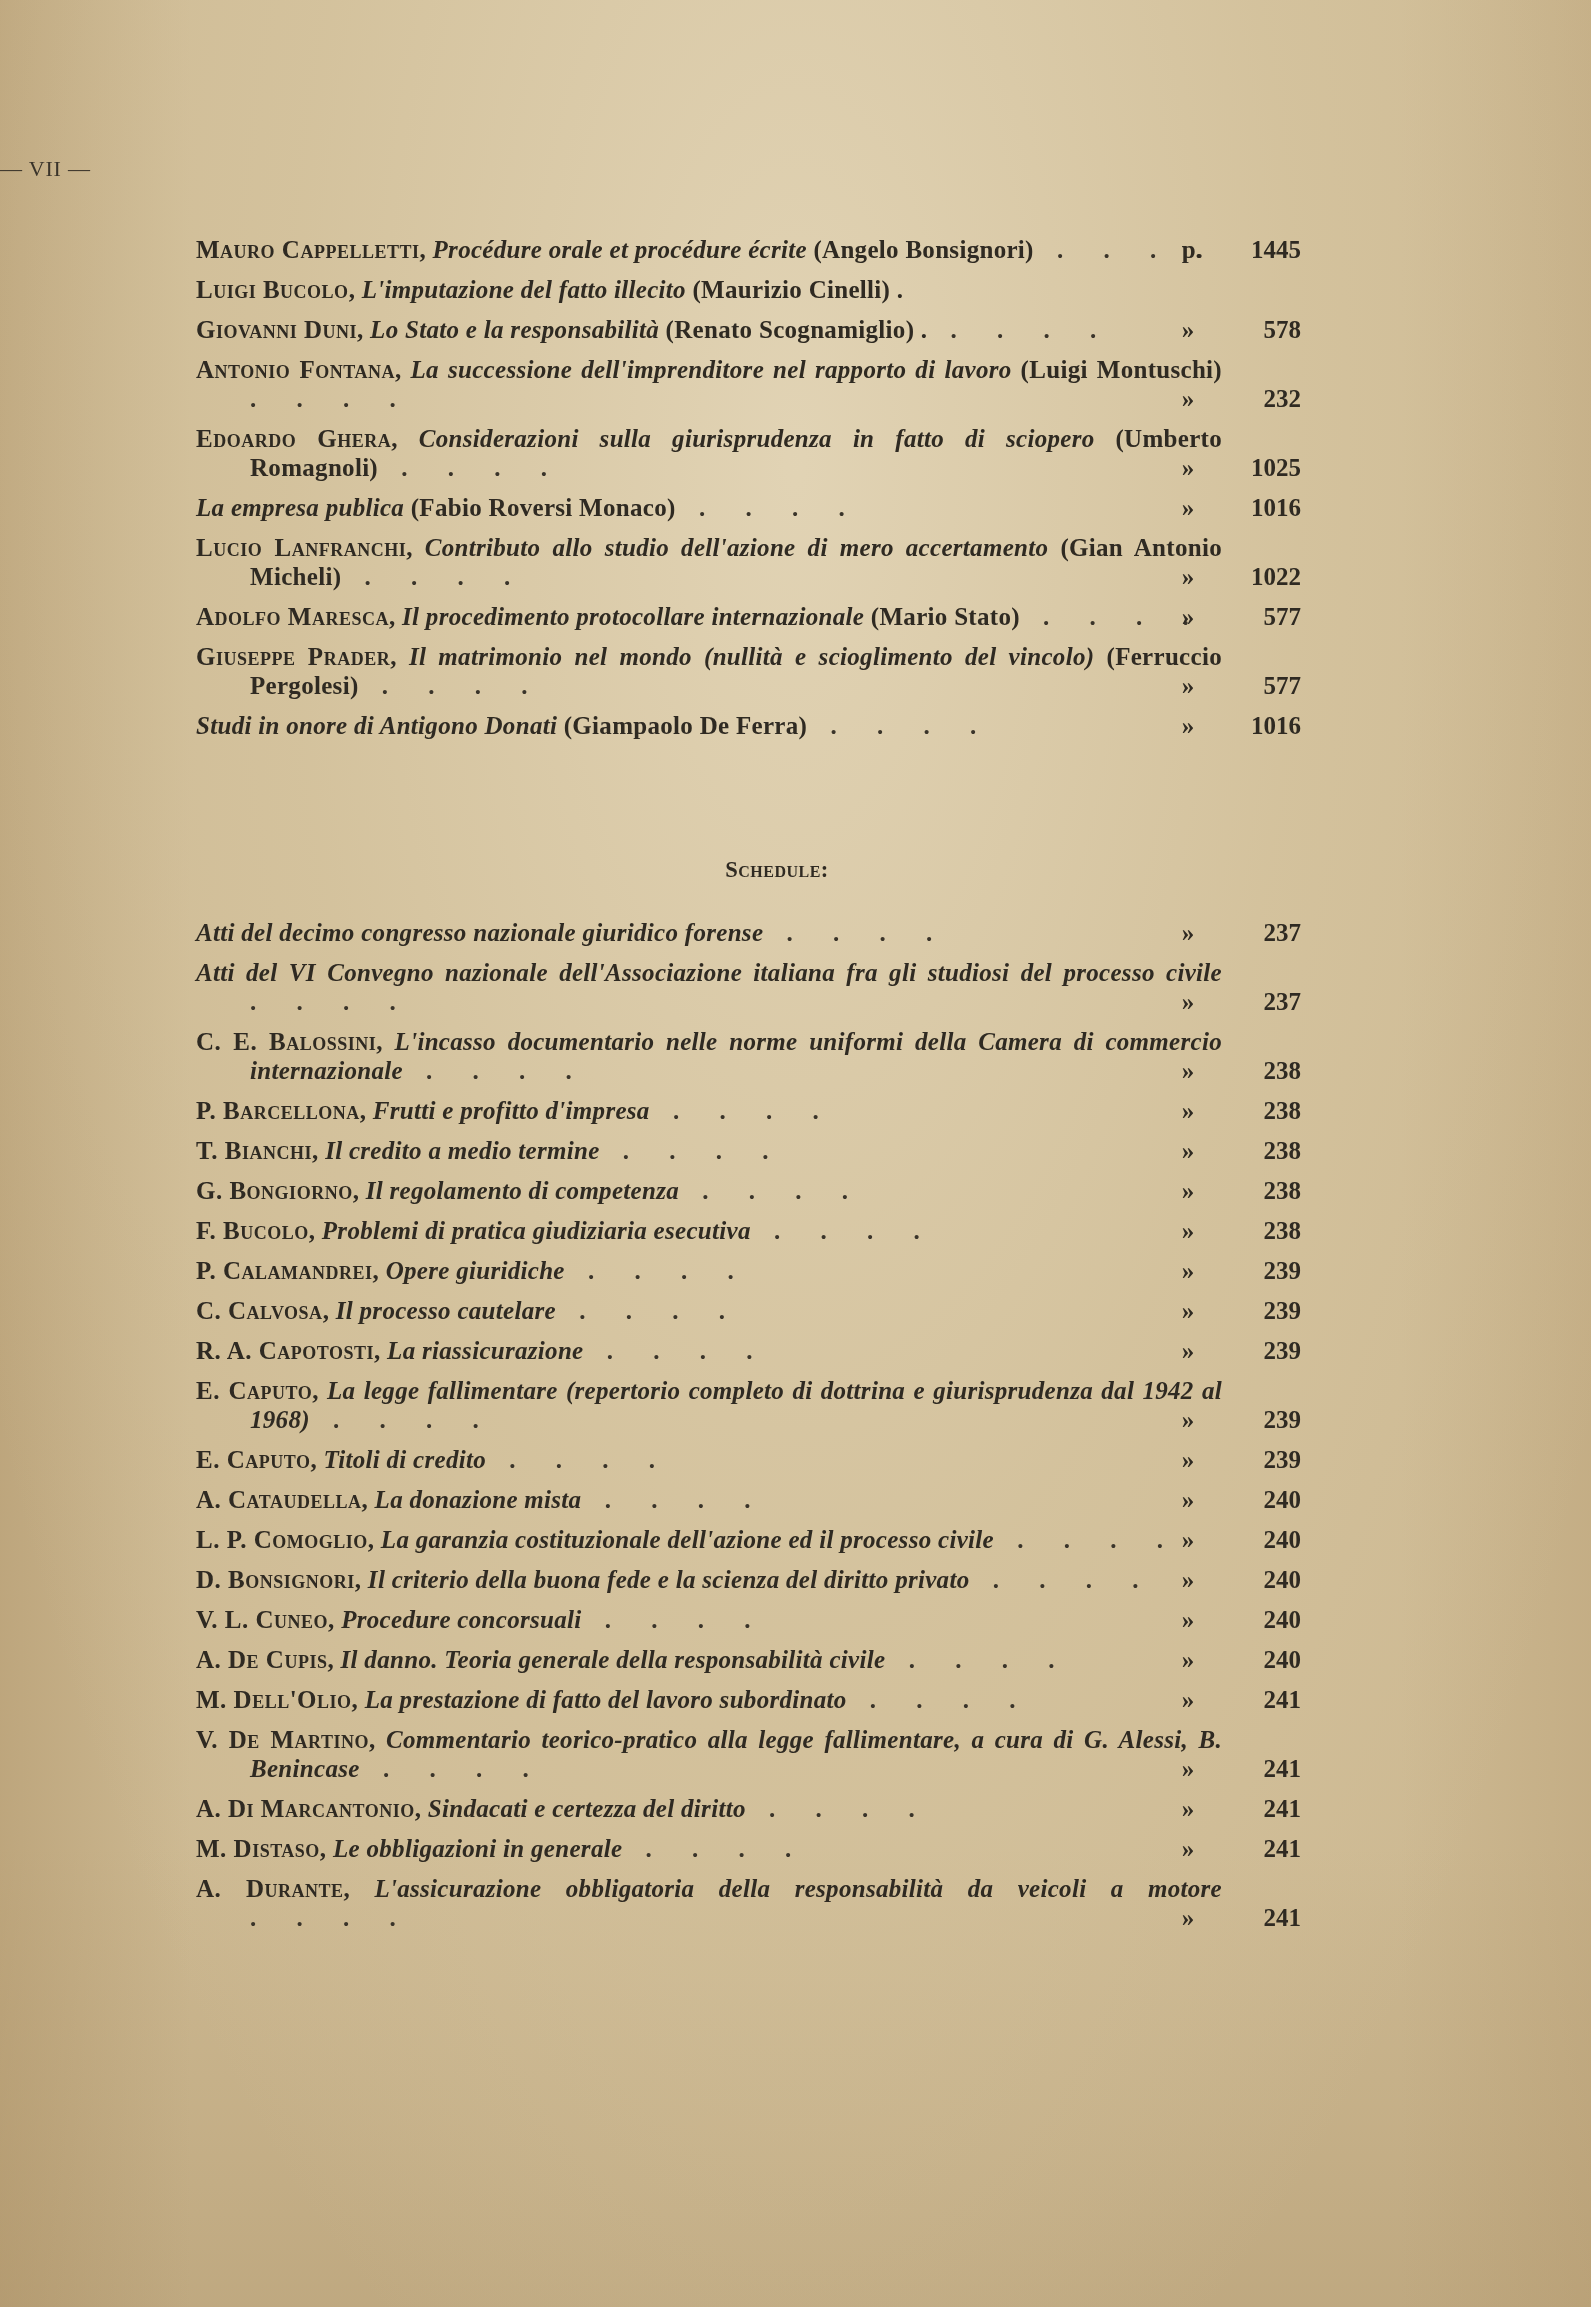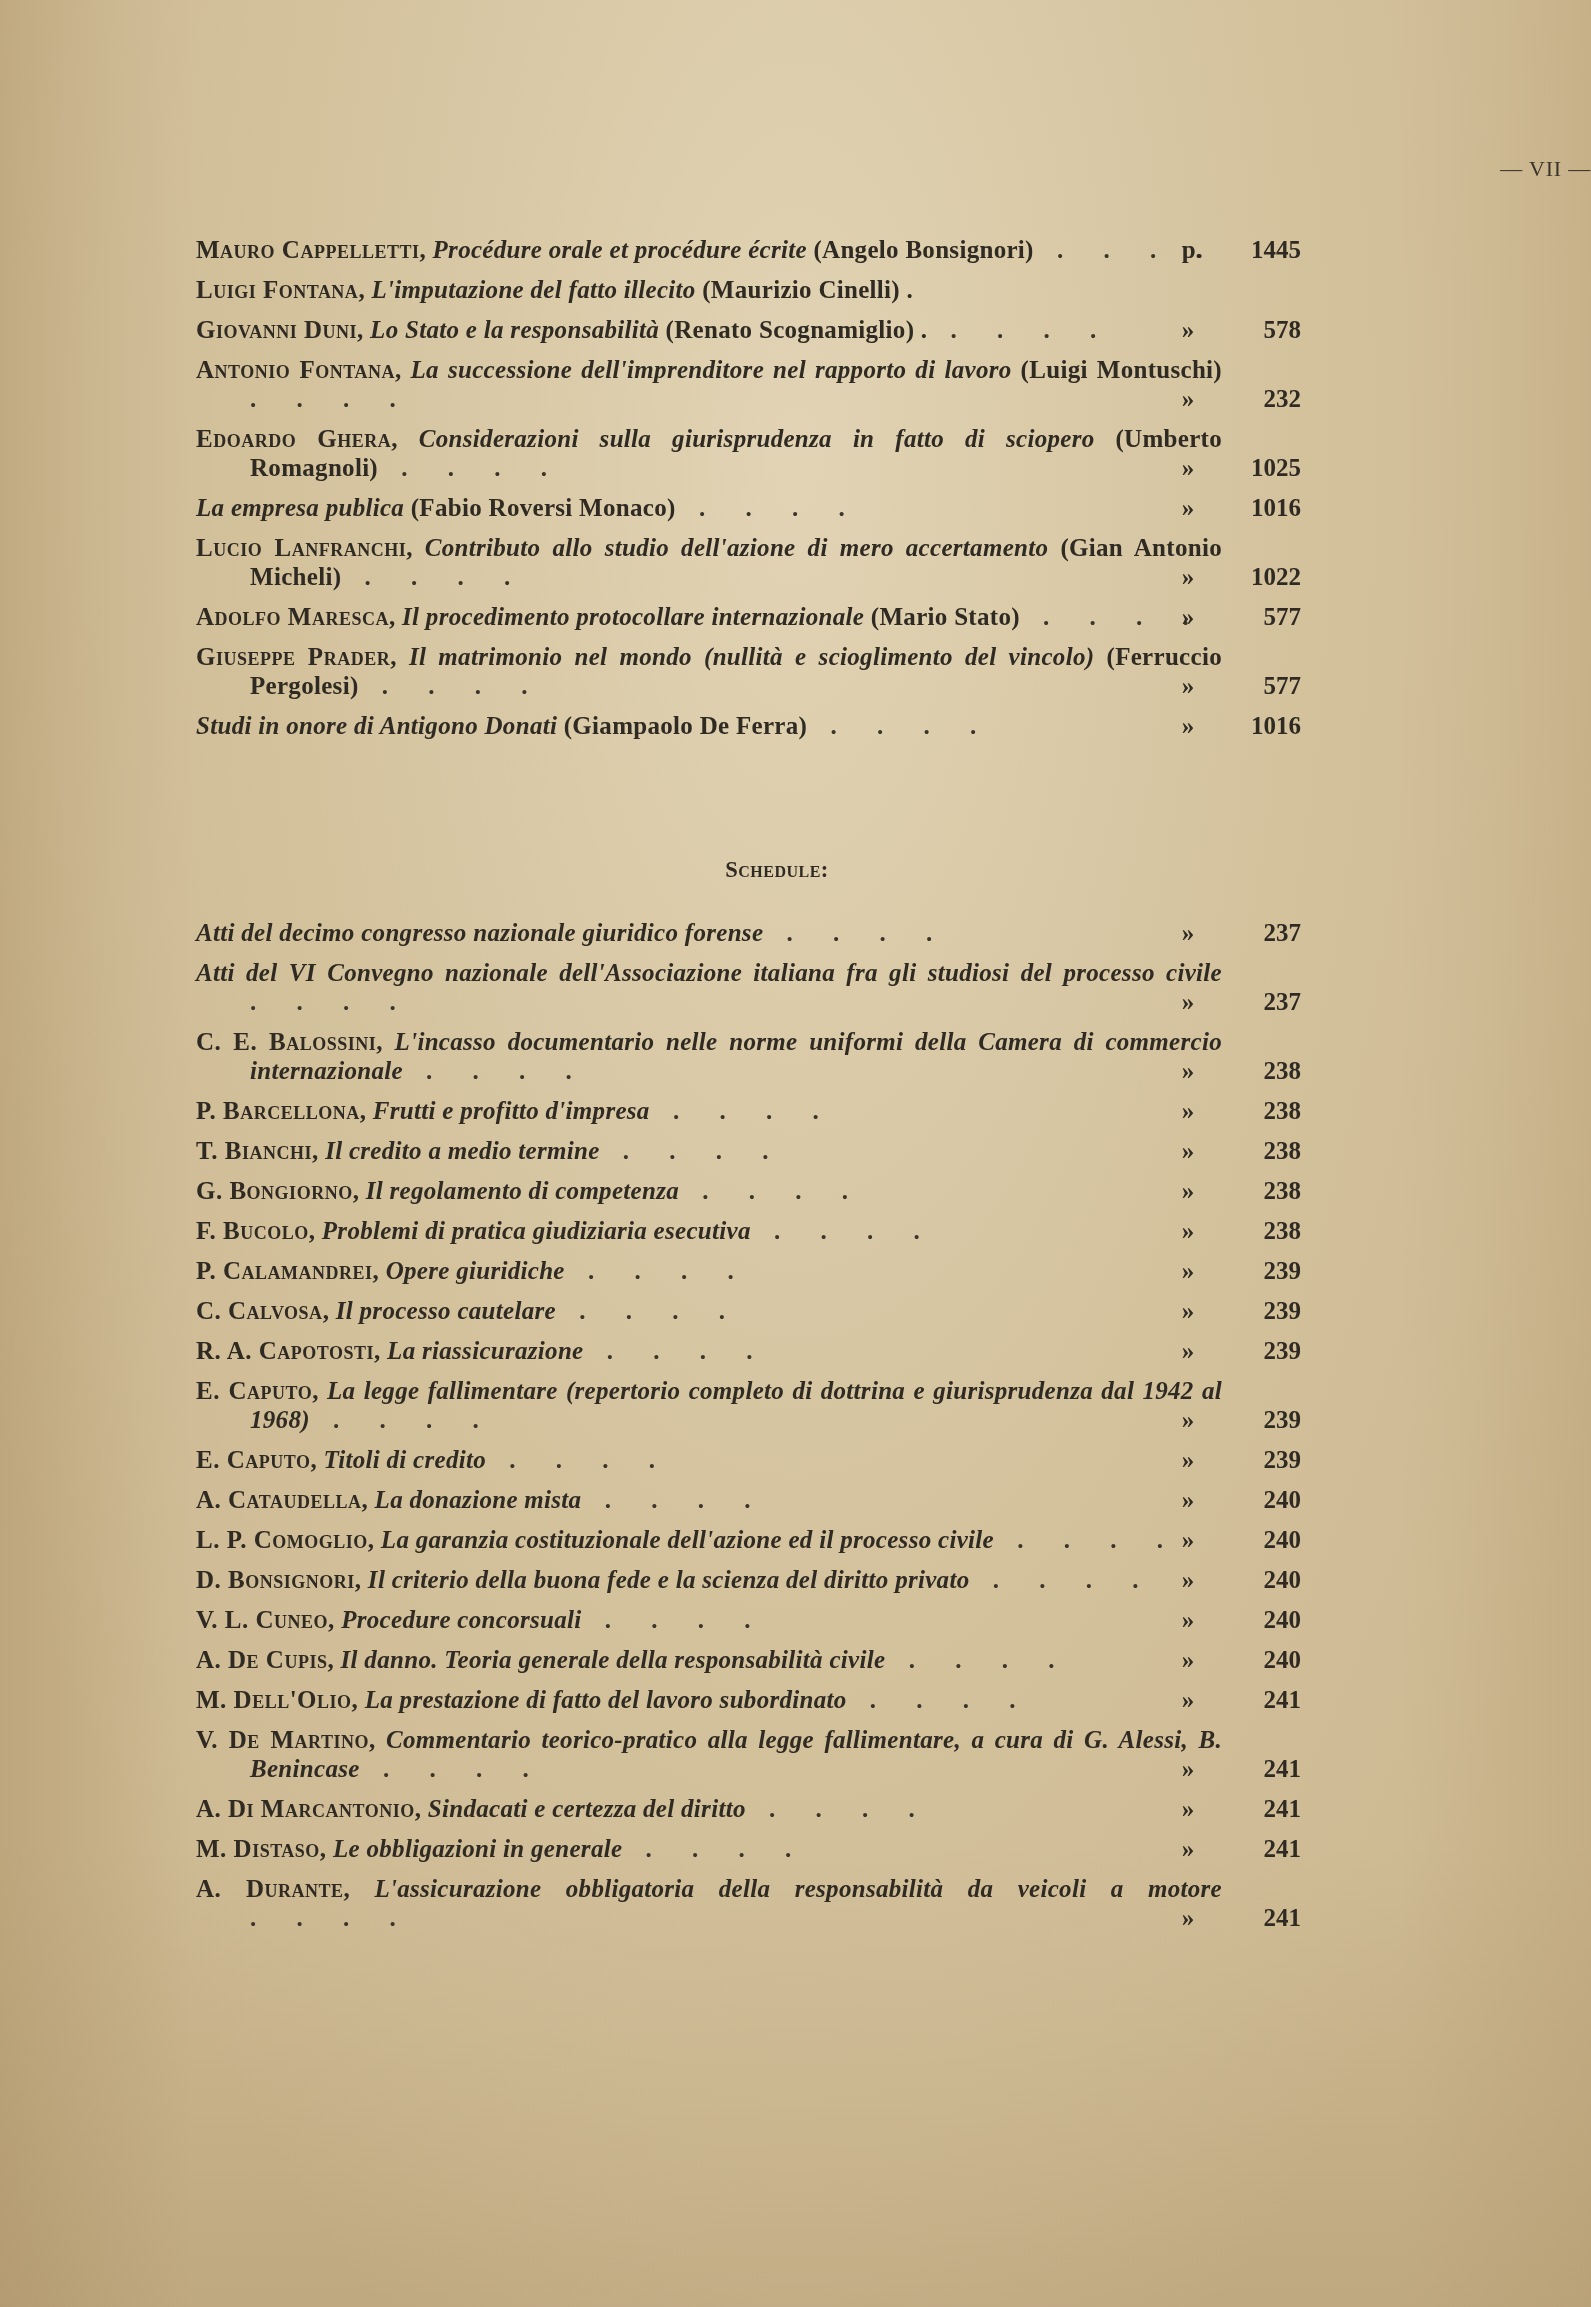--- a/index.html
+++ b/index.html
@@ -9,21 +9,21 @@
     background-image:
       radial-gradient(ellipse at 50% 20%, rgba(232,220,192,0.75) 0%, rgba(220,205,170,0.45) 45%, rgba(180,155,110,0.0) 80%),
       linear-gradient(90deg, rgba(160,130,85,0.35) 0%, rgba(0,0,0,0) 12%, rgba(0,0,0,0) 88%, rgba(170,140,95,0.25) 100%),
       linear-gradient(180deg, rgba(0,0,0,0) 0%, rgba(0,0,0,0) 80%, rgba(150,120,75,0.25) 100%);
     font-family: "DejaVu Serif", "Liberation Serif", serif;
     color: #2f2a22;
     position: relative;
   }
   .folio {
     position: absolute; top: 156px; left: 0; width: 1591px;
-    text-align: right; font-size: 22px; letter-spacing: 0.8px; color: #3a342a;
+    text-align: left; font-size: 22px; letter-spacing: 0.8px; color: #3a342a;
     font-family: "Liberation Serif", serif;
   }
   .toc { position: absolute; left: 196px; width: 1105px; font-weight: bold; }
   .toc.sec1 { top: 235px; }
   .toc.sec2 { top: 855px; }
   .entry {
     position: relative;
     font-size: 25px; line-height: 29px;
     font-family: "Liberation Serif", "DejaVu Serif", serif;
     margin-bottom: 11px;
@@ -58,21 +58,21 @@
 
 <div class="toc sec1" id="reviews">
     <div class="entry">
       <span class="body"><span class="sc">Mauro Cappelletti</span>, <span class="it">Procédure orale et procédure écrite</span> <span>(Angelo Bonsignori)</span><span class="leader"> . . . .</span></span>
       <span class="ref">
         <span class="mark">p.</span>
         <span class="page">1445</span>
       </span>
     </div>
     <div class="entry">
-      <span class="body"><span class="sc">Luigi Fontana</span>, <span class="it">L'imputazione del fatto illecito</span> <span>(Maurizio Cinelli) .</span></span>
+      <span class="body"><span class="sc">Luigi Bucolo</span>, <span class="it">L'imputazione del fatto illecito</span> <span>(Maurizio Cinelli) .</span></span>
       <span class="ref">
         <span class="mark"></span>
         <span class="page"></span>
       </span>
     </div>
     <div class="entry">
       <span class="body"><span class="sc">Giovanni Duni</span>, <span class="it">Lo Stato e la responsabilità</span> <span>(Renato Scognamiglio) .</span><span class="leader"> . . . .</span></span>
       <span class="ref">
         <span class="mark">»</span>
         <span class="page">578</span>

